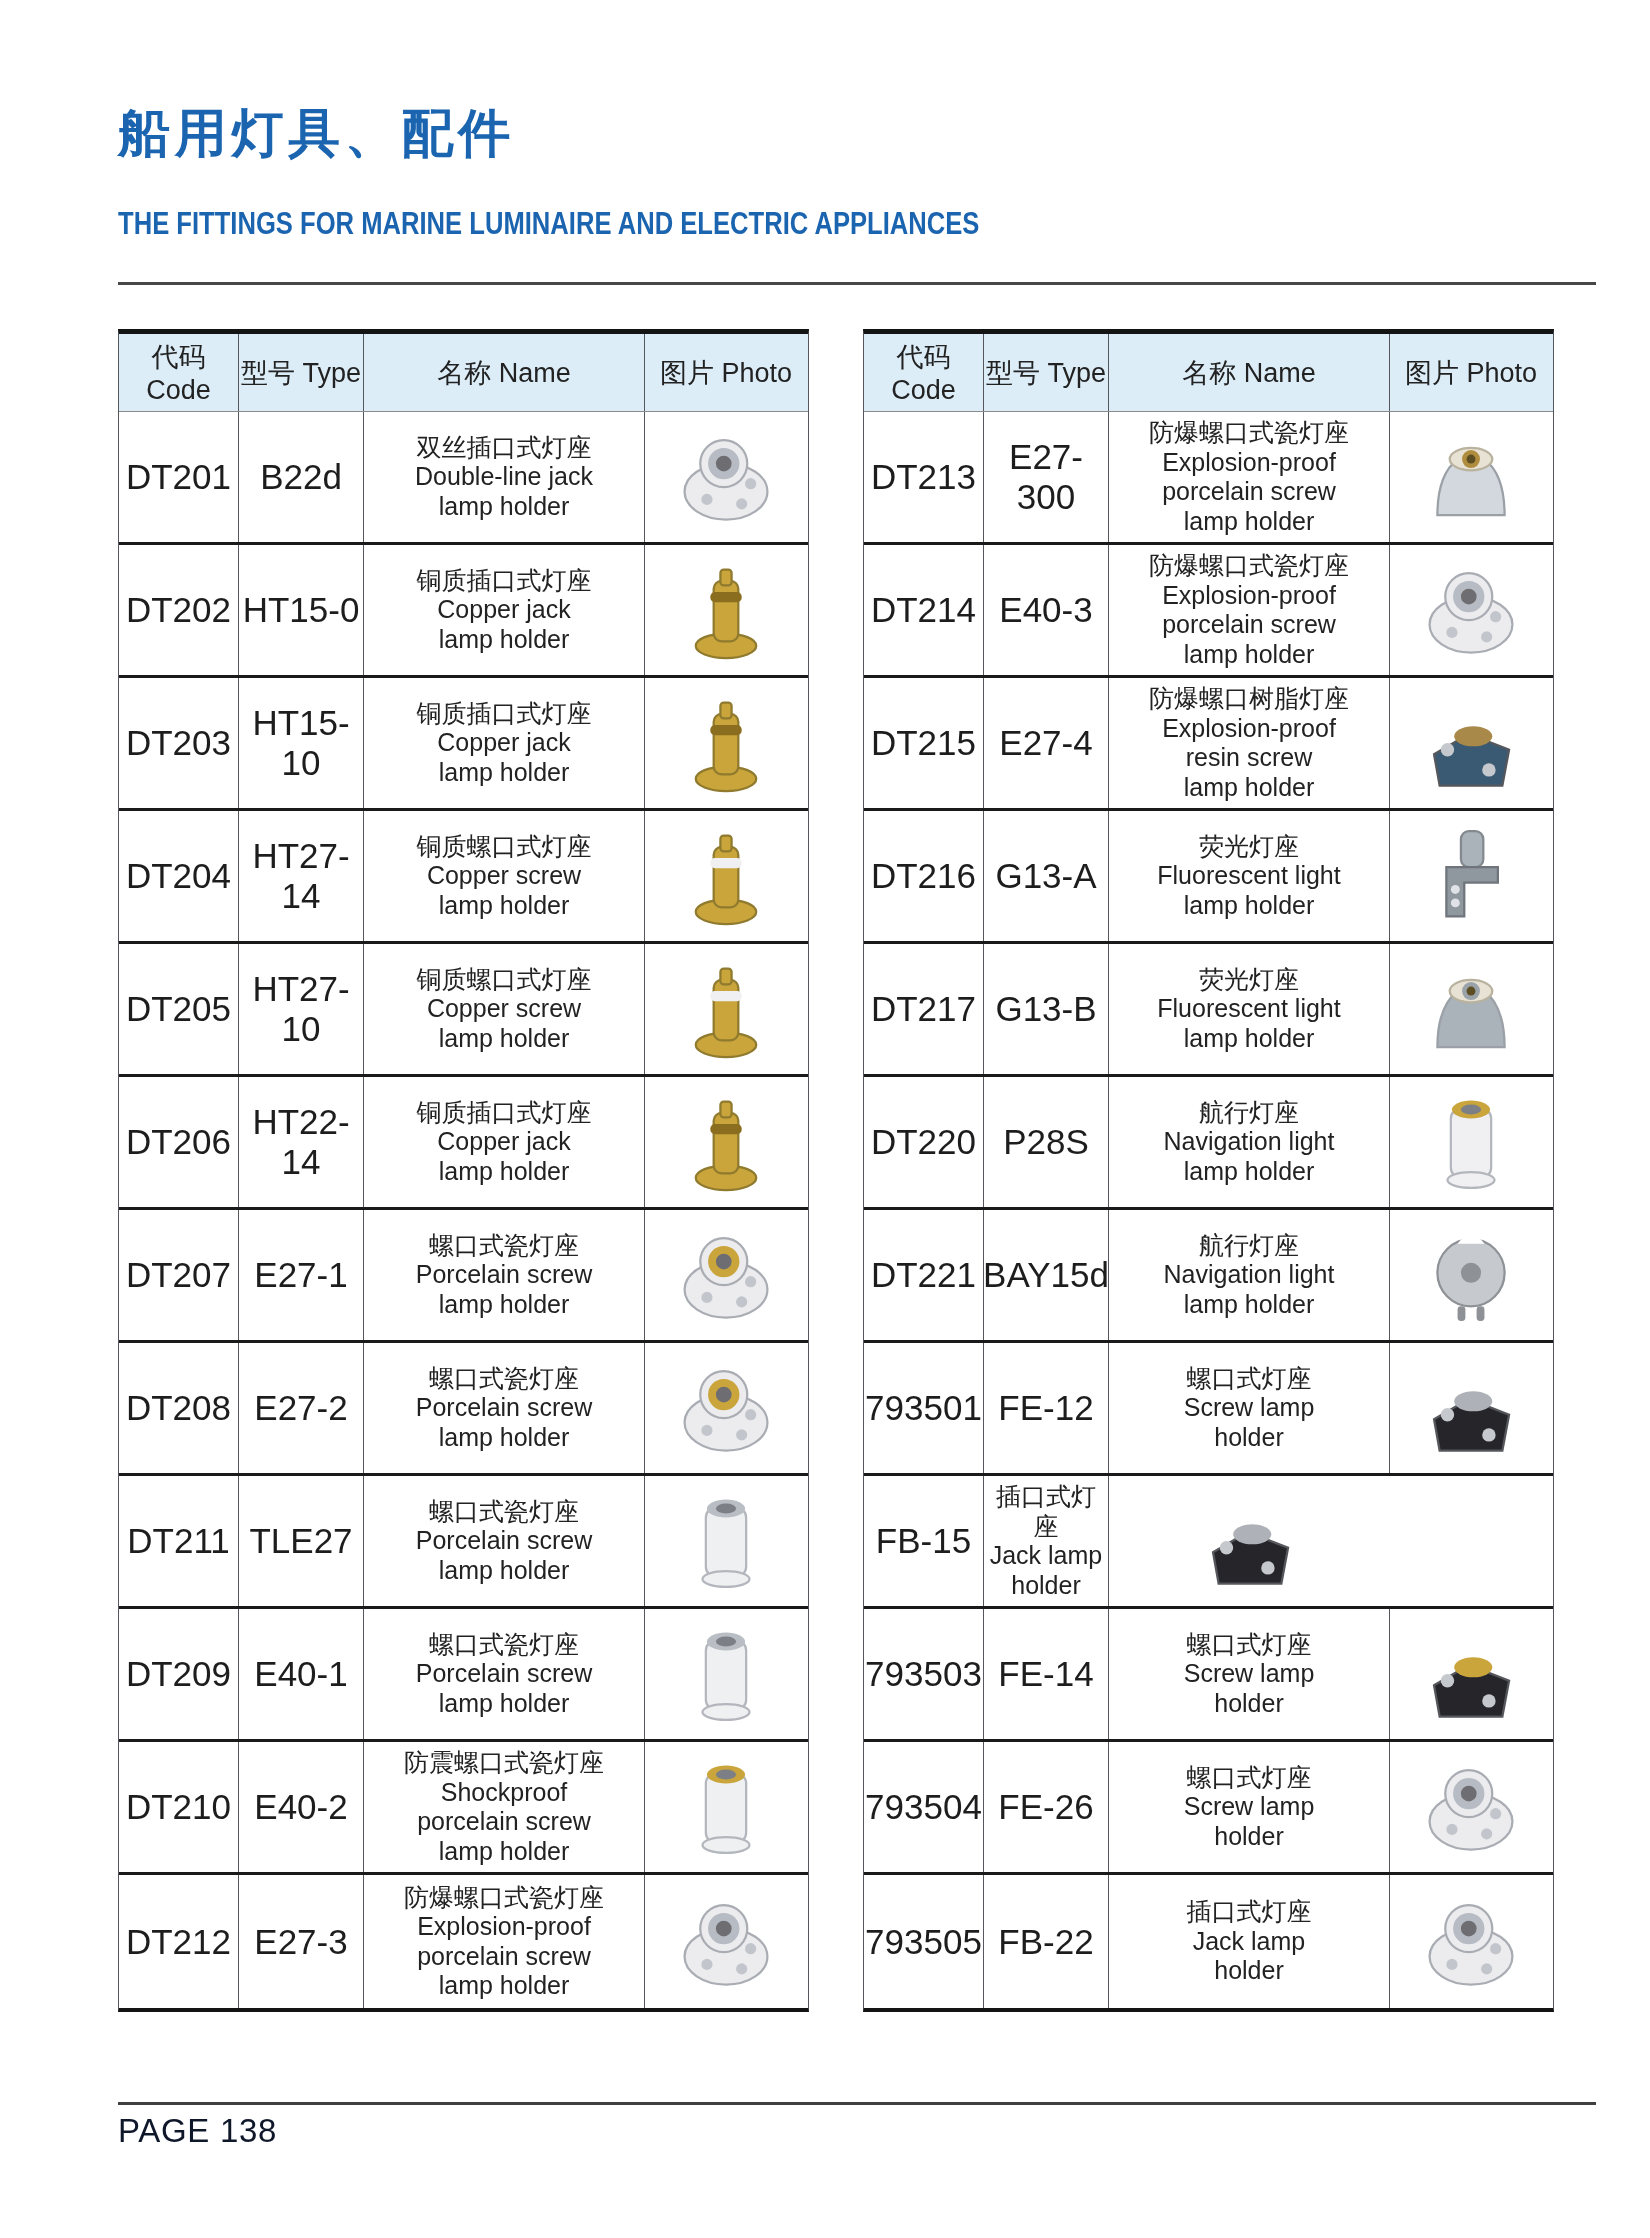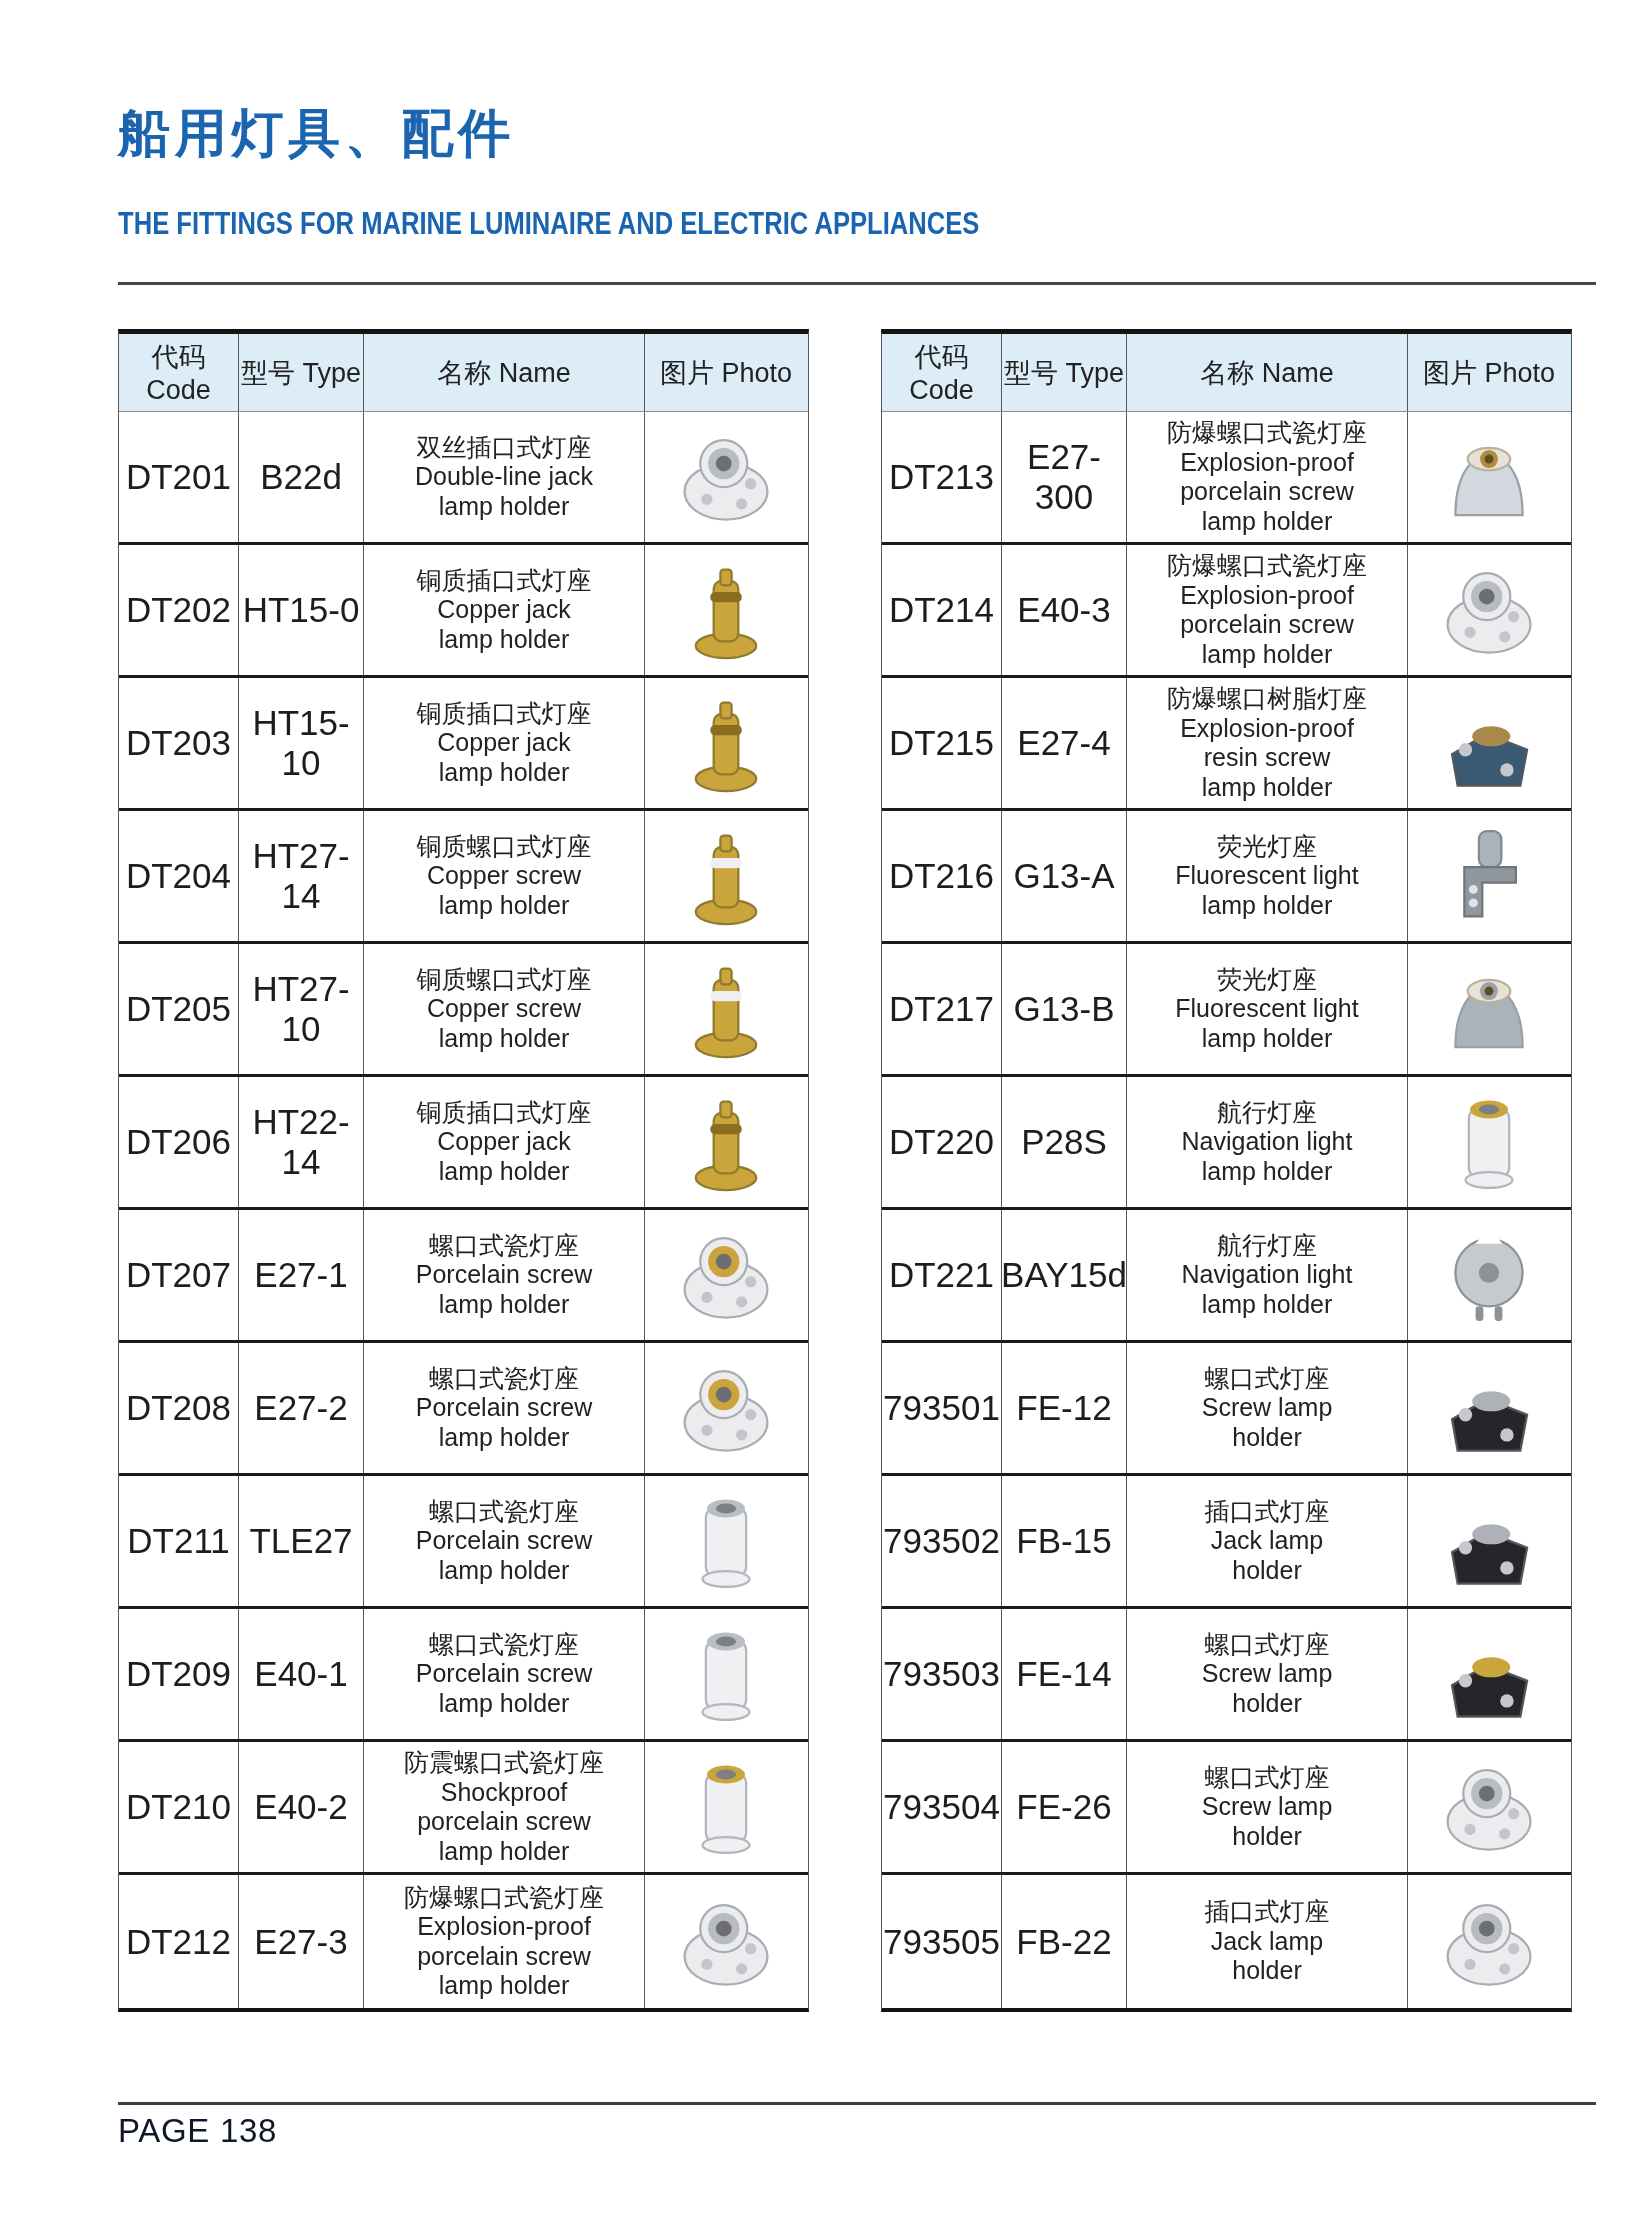--- a/index.html
+++ b/index.html
@@ -29,21 +29,21 @@
     font-size:32px;font-weight:600;color:var(--blue);
     transform:scaleX(0.80);transform-origin:left top;
     white-space:nowrap;letter-spacing:0;
   }
   .title-rule{
     position:absolute;left:118px;top:282px;
     width:1478px;height:3.3px;background:var(--rule-gray);
   }
   .tables{
     position:absolute;left:118px;top:329px;
-    display:flex;gap:72px;
+    display:flex;gap:54px;
   }
   .cat-table{
     width:691px;box-sizing:border-box;
     border-top:5.3px solid #141414;
     border-bottom:4.7px solid #141414;
     border-left:1.3px solid #55575c;
     border-right:1.3px solid #55575c;
     background:#fff;
   }
   .thead,.row{
@@ -468,21 +468,20 @@
     <div class="cell photo-cell" role="img" aria-label="black bakelite screw lamp holder photo">
               <svg viewBox="0 0 100 100" width="112" height="112" xmlns="http://www.w3.org/2000/svg">
                 <polygon points="17,60 48,42 84,56 78,88 22,88" fill="#26262a" stroke="#55575c" stroke-width="2"></polygon>
                 <ellipse cx="52" cy="44" rx="17" ry="9" fill="#aeb2b8"></ellipse>
                 <circle cx="29" cy="56" r="6" fill="#c5c8cd"></circle>
                 <circle cx="66" cy="74" r="6" fill="#c5c8cd"></circle>
               </svg>
             </div>
   </div>
           <div class="row">
-    <div class="cell code-cell">793502</div>
     <div class="cell type-cell">FB-15</div>
     <div class="cell name-cell">
       <span class="name-cn">插口式灯座</span>
       <span class="name-en">Jack lamp
 holder</span>
     </div>
     <div class="cell photo-cell" role="img" aria-label="black bakelite jack lamp holder photo">
               <svg viewBox="0 0 100 100" width="112" height="112" xmlns="http://www.w3.org/2000/svg">
                 <polygon points="17,60 48,42 84,56 78,88 22,88" fill="#26262a" stroke="#55575c" stroke-width="2"></polygon>
                 <ellipse cx="52" cy="44" rx="17" ry="9" fill="#aeb2b8"></ellipse>

